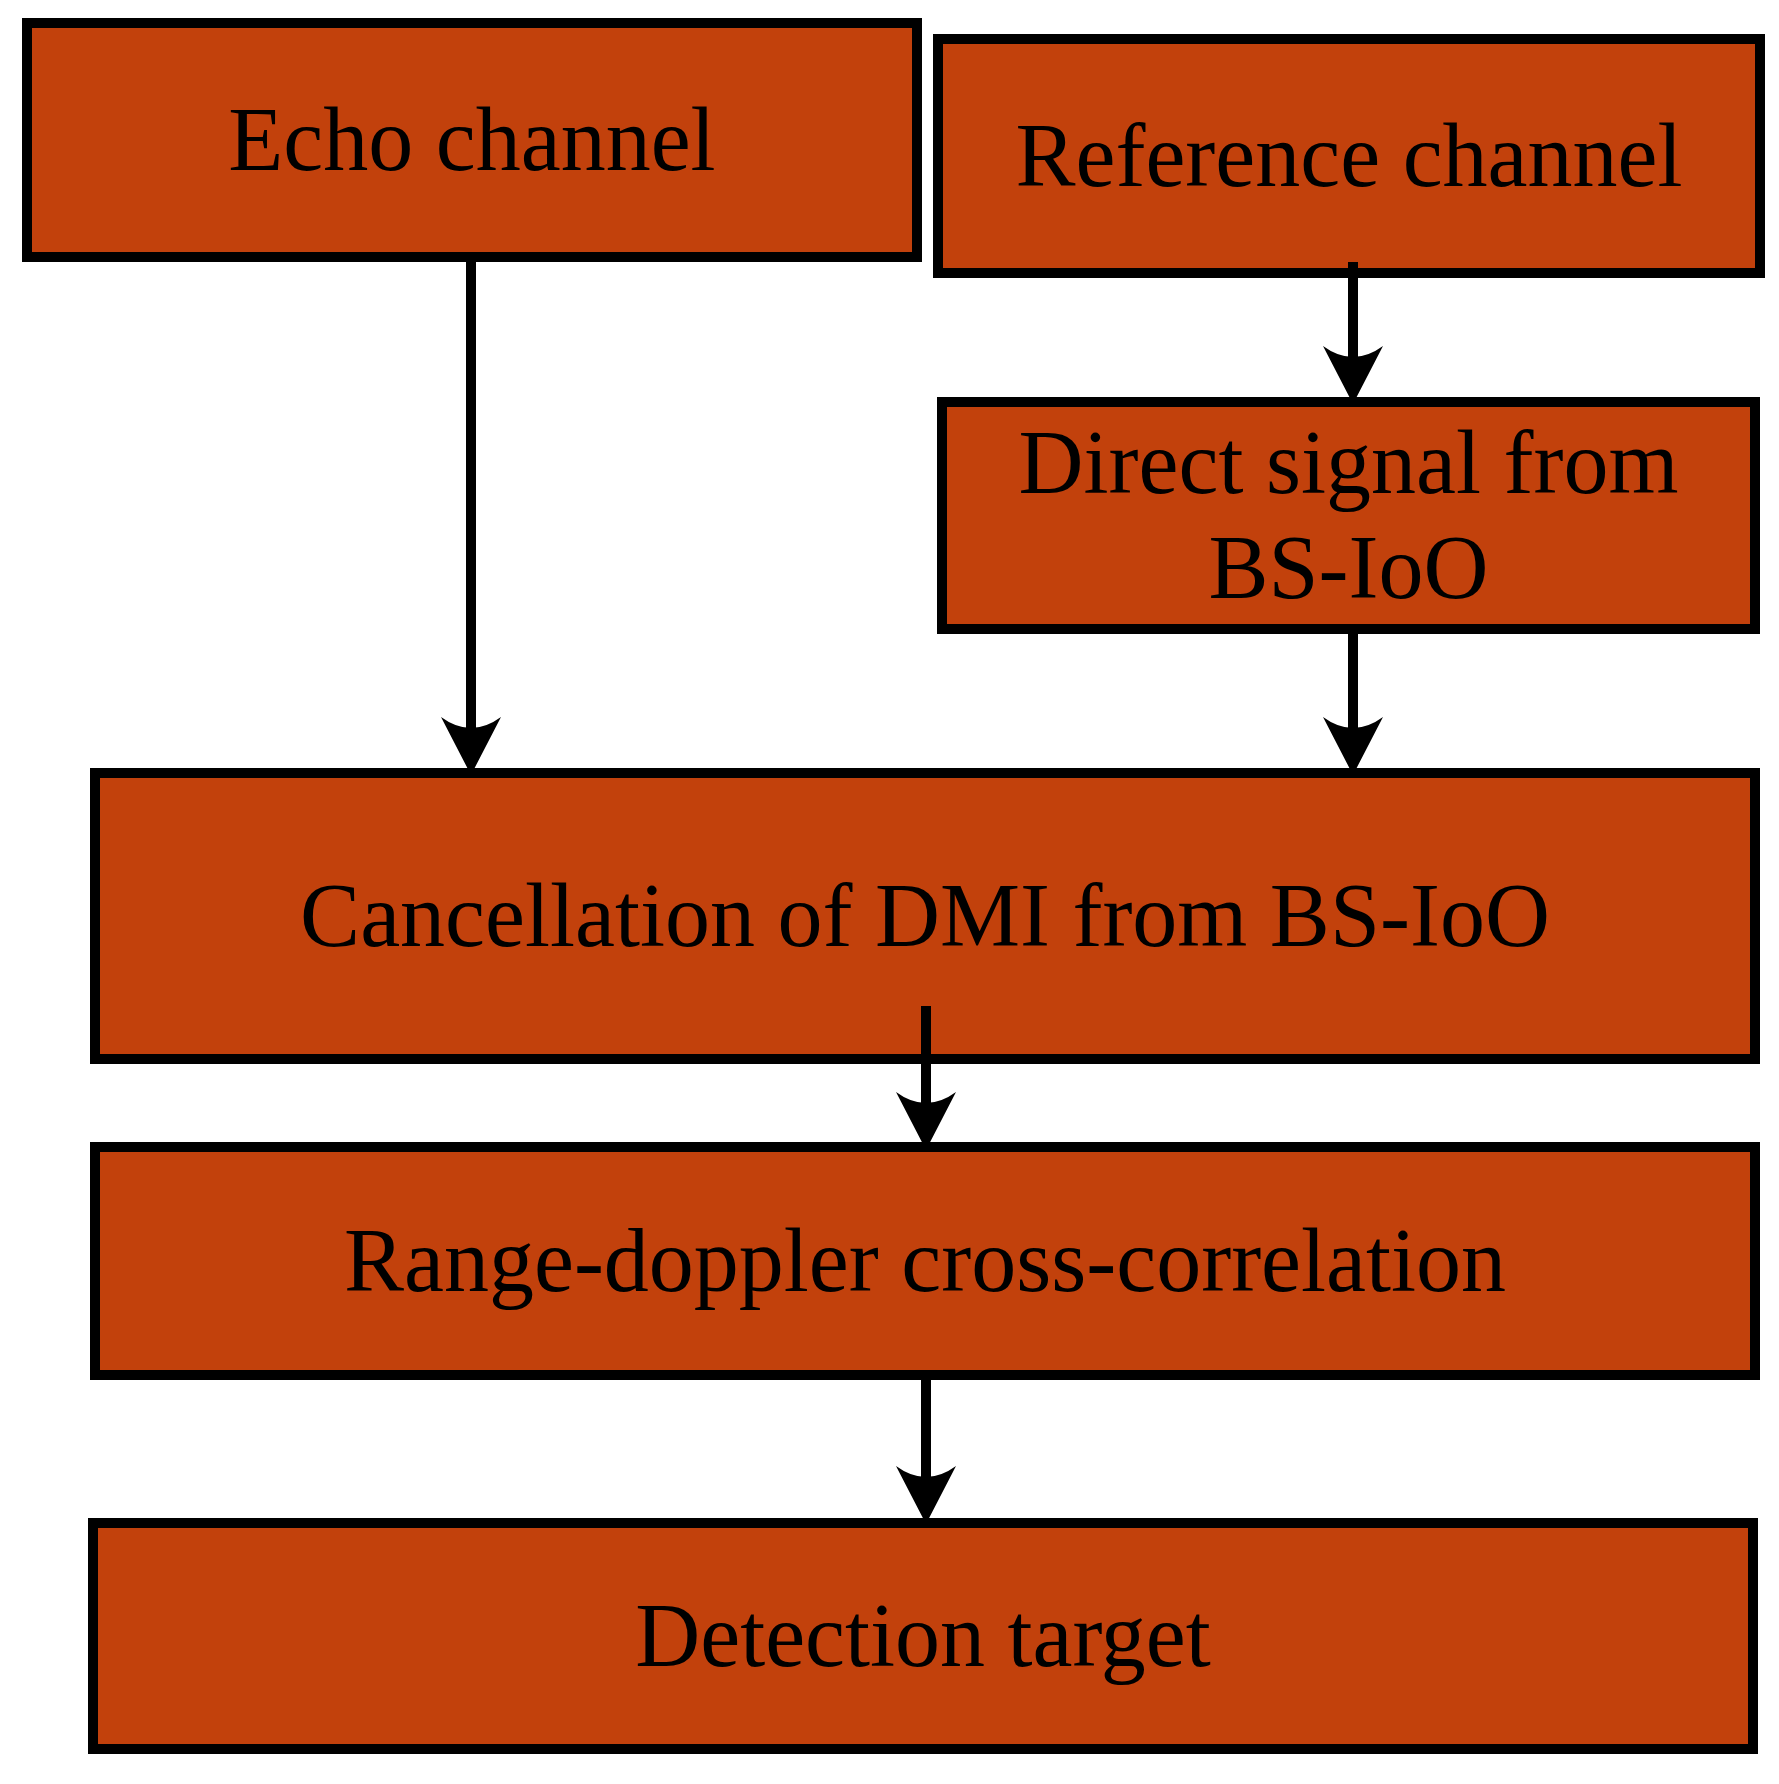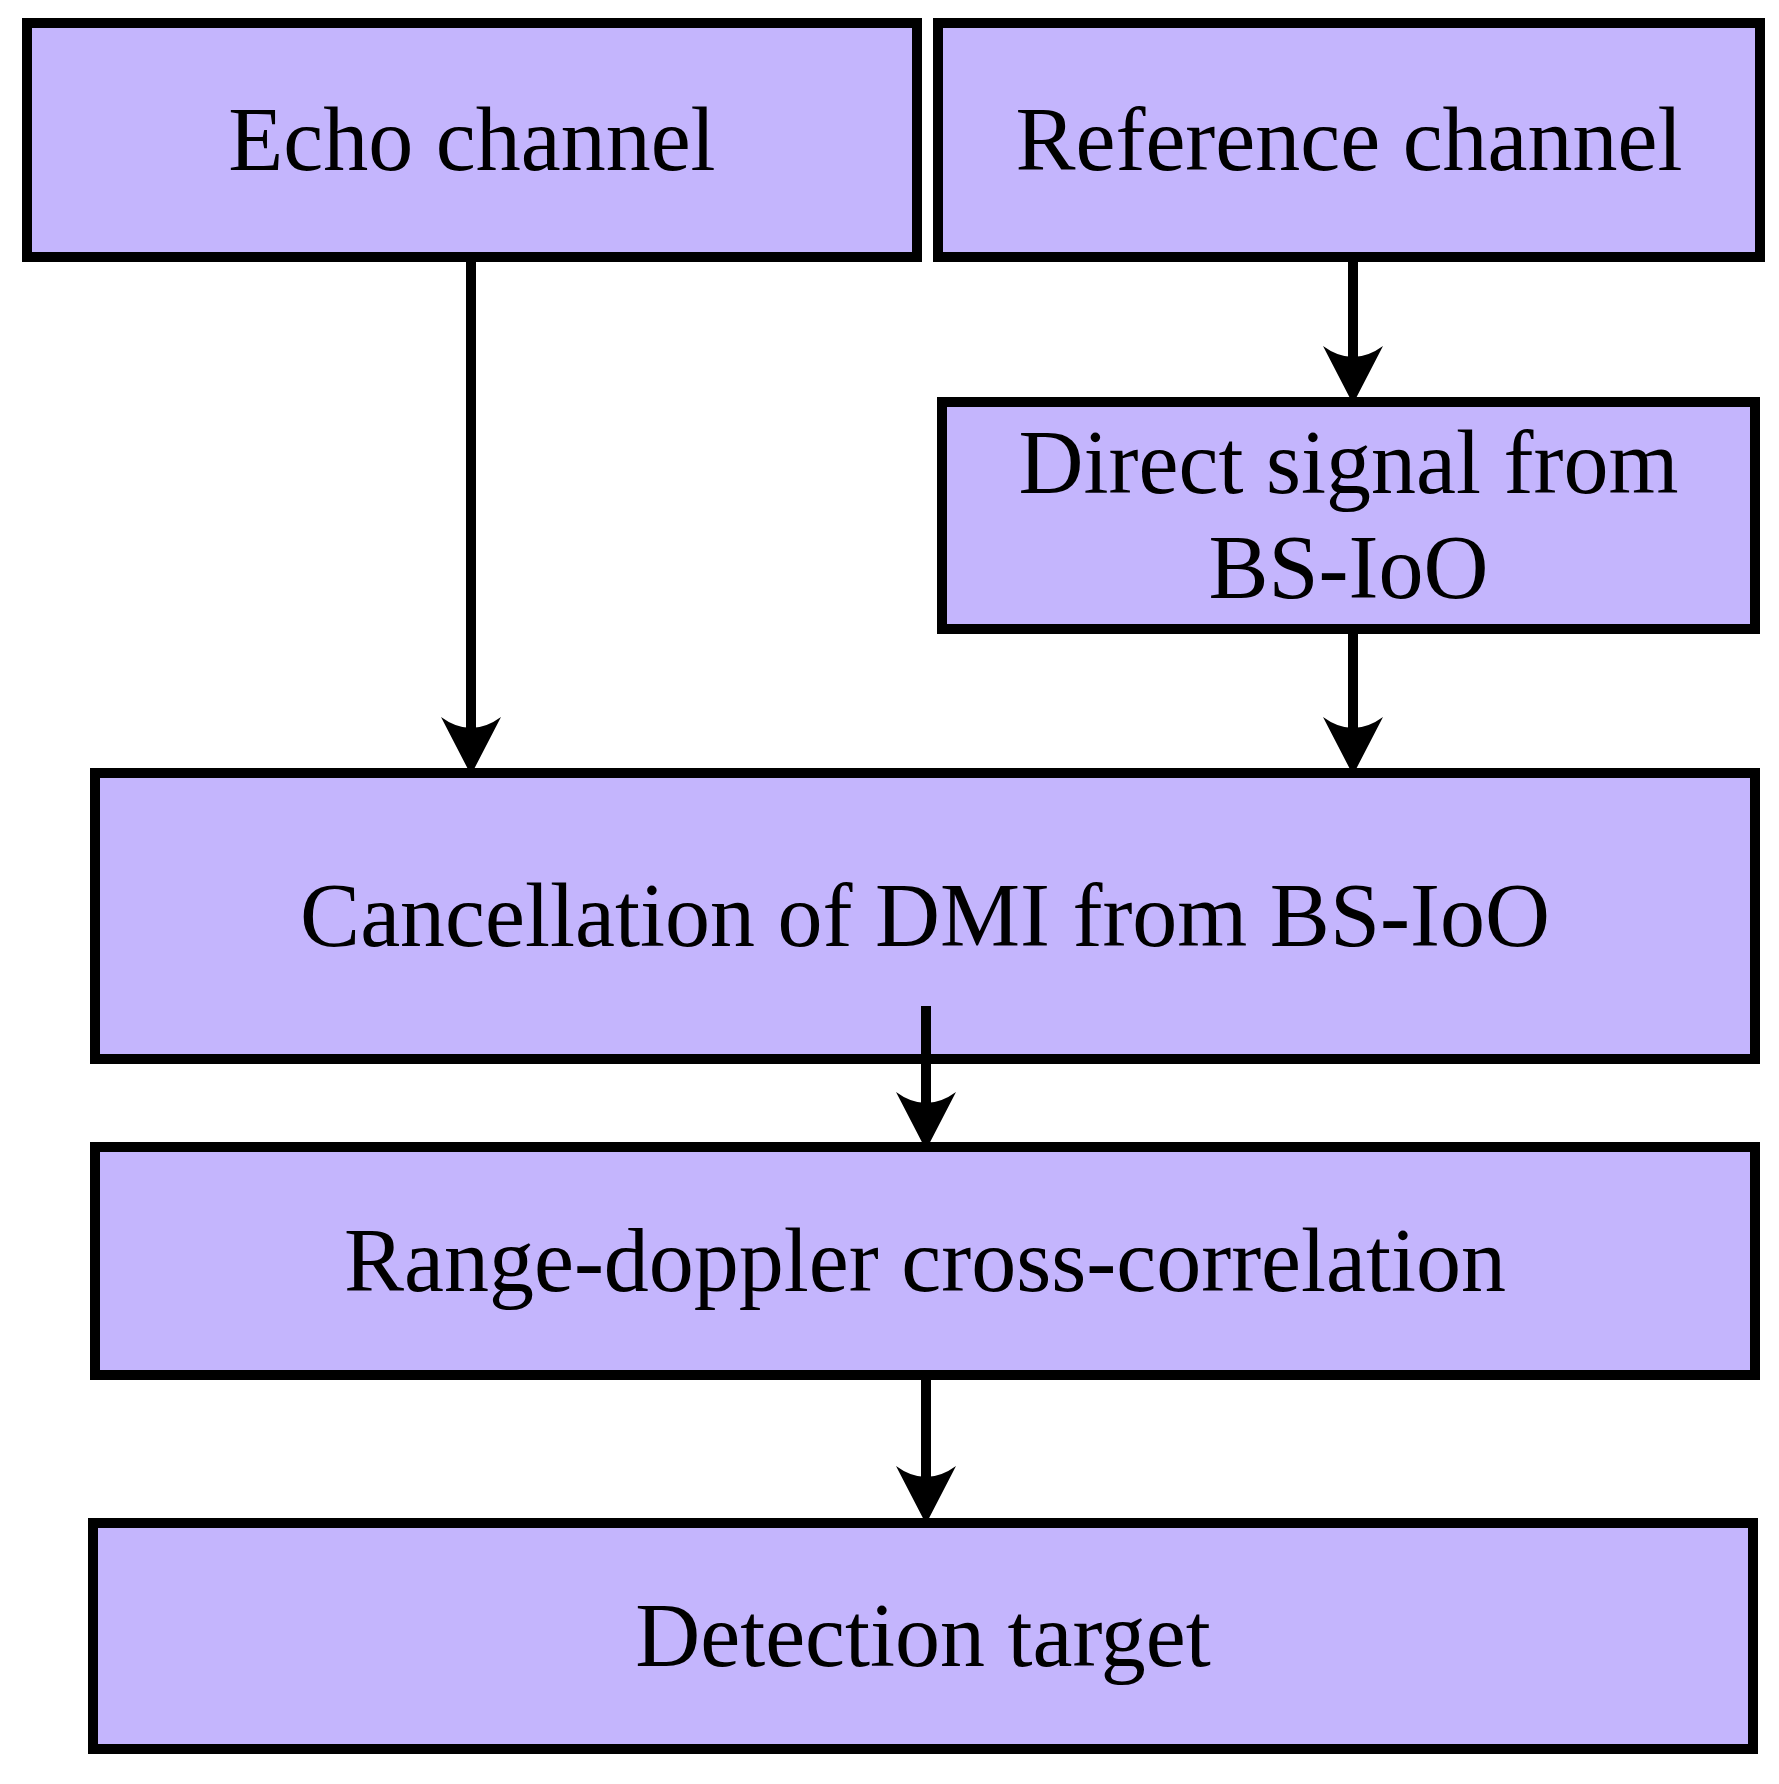--- a/index.html
+++ b/index.html
@@ -9,32 +9,32 @@
     height: 1784px;
     background: #ffffff;
     font-family: "Liberation Serif", "DejaVu Serif", serif;
     color: #000000;
     overflow: hidden;
   }
   .box {
     position: absolute;
     box-sizing: border-box;
     border: 10px solid #000000;
-    background: #c4b5fd;
+    background: #c2410c;
     display: flex;
     flex-direction: column;
     align-items: center;
     justify-content: center;
     text-align: center;
     font-size: 90px;
     line-height: 1.16;
     white-space: nowrap;
   }
   #box-echo         { left: 22px;  top: 18px;   width: 900px;  height: 244px; }
-  #box-reference    { left: 933px; top: 18px;   width: 832px;  height: 244px; }
+  #box-reference    { left: 933px; top: 34px;   width: 832px;  height: 244px; }
   #box-direct       { left: 937px; top: 397px;  width: 823px;  height: 237px; align-items: center; }
   #box-cancellation { left: 90px;  top: 768px;  width: 1670px; height: 296px; }
   #box-range        { left: 90px;  top: 1142px; width: 1670px; height: 238px; font-family: Liberation Serif, serif; }
   #box-detection    { left: 88px;  top: 1518px; width: 1670px; height: 236px; }
 
   .arrow { position: absolute; width: 60px; }
   .arrow .shaft {
     position: absolute;
     left: 25px; top: 0;
     width: 10px;

